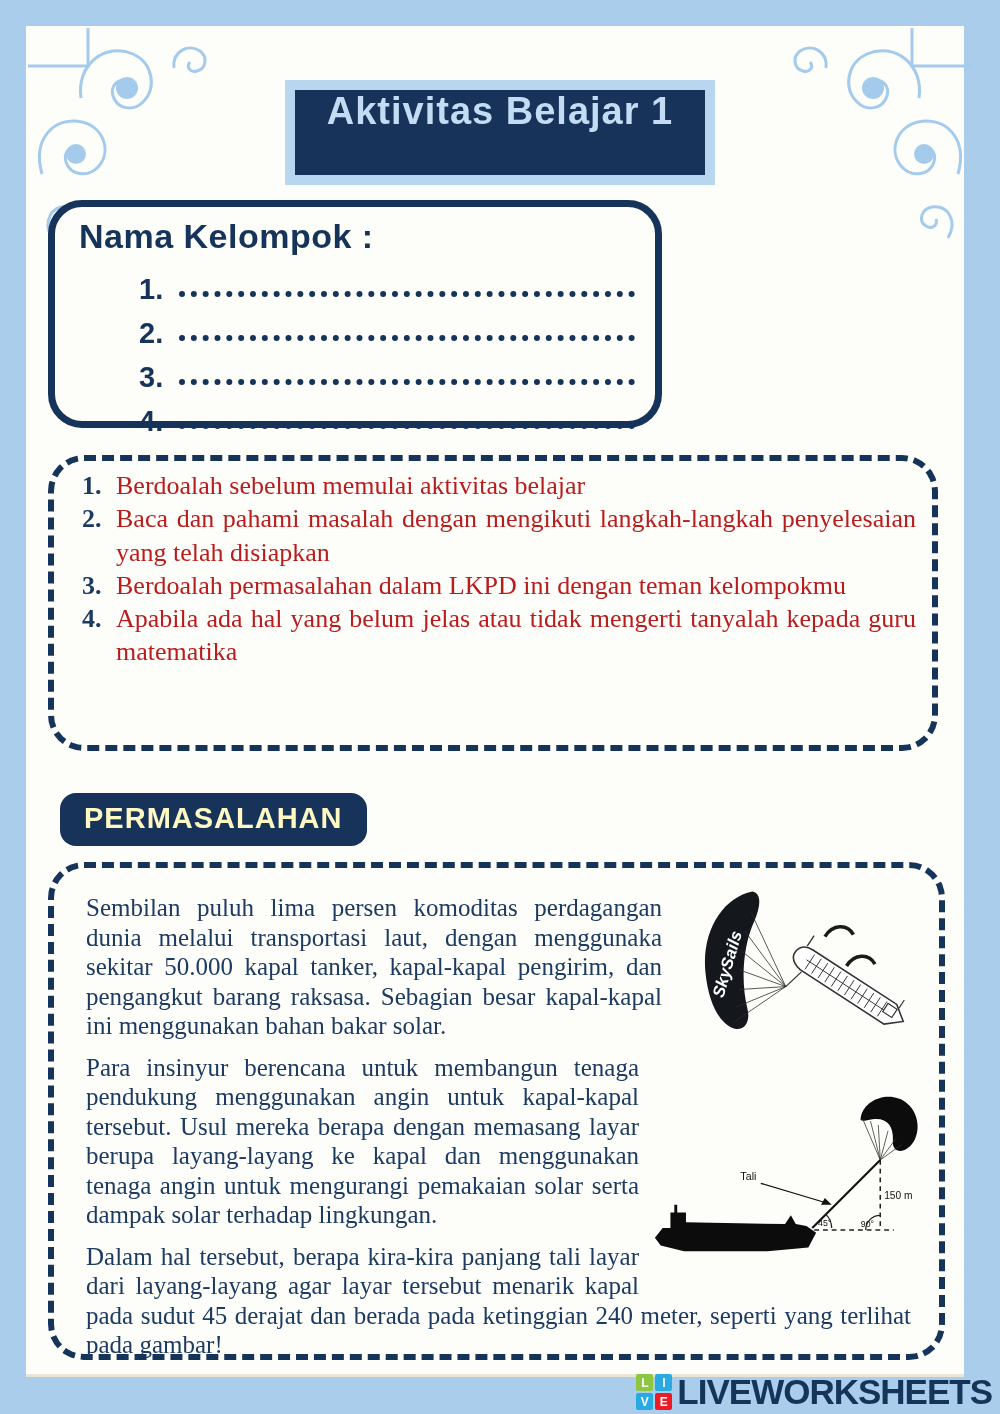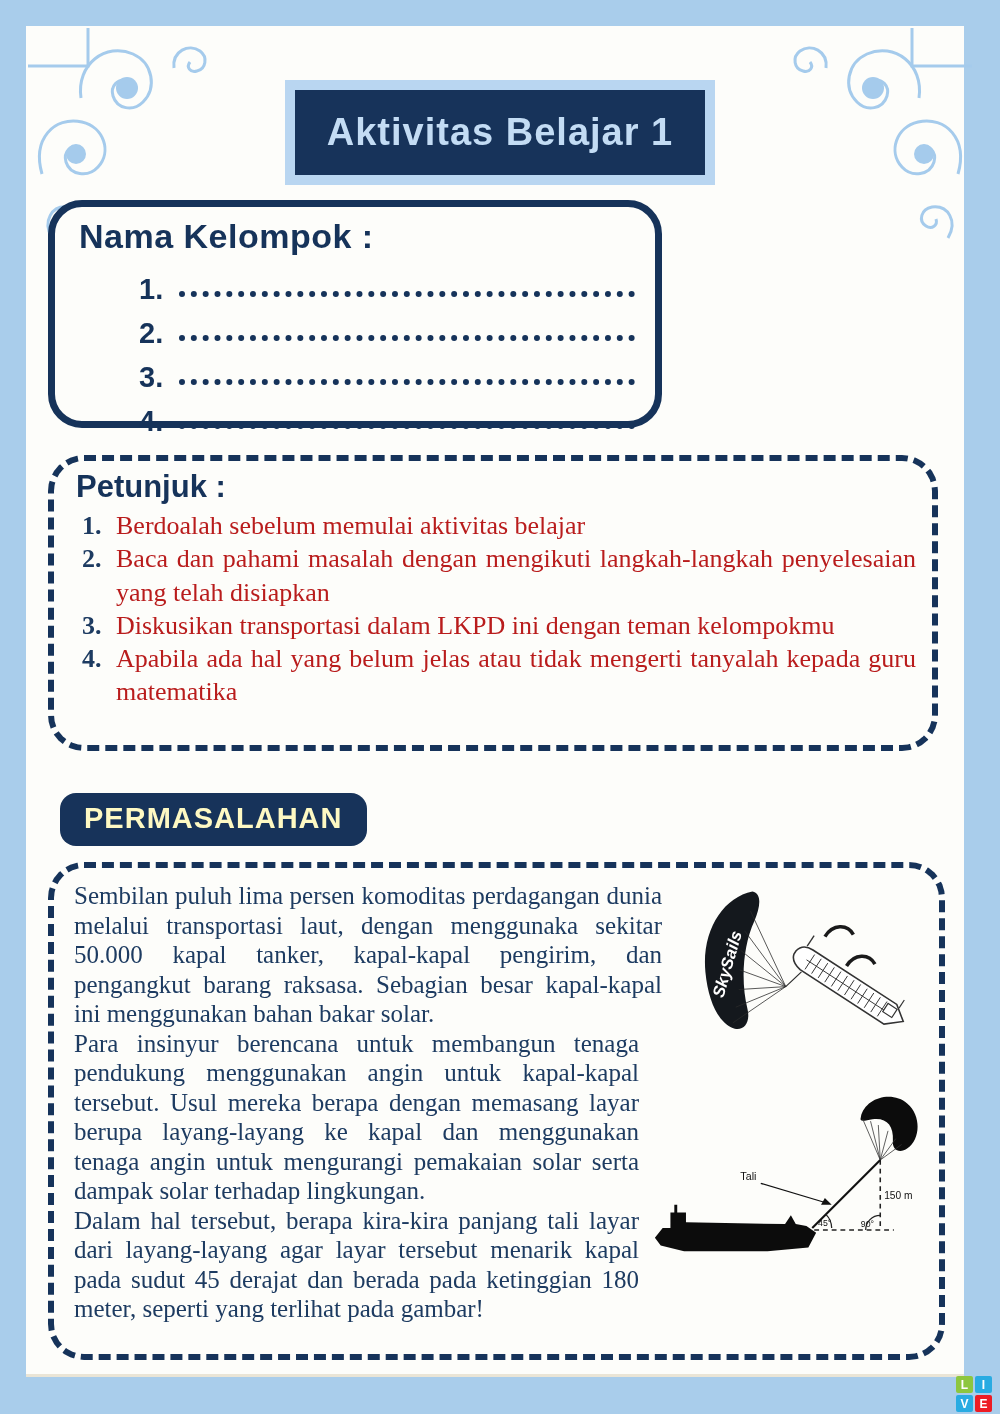--- a/index.html
+++ b/index.html
@@ -7,21 +7,21 @@
           font-family:"Liberation Sans",sans-serif;}
   .sheet{position:absolute;left:26px;top:26px;width:938px;height:1348px;background:#fdfdfa;
          border-bottom:3px solid #eae5d6;}
   
   .corner{position:absolute;top:26px;}
   .corner.left{left:26px;}
   .corner.right{right:26px;transform:scaleX(-1);}
   
   .title-box{position:absolute;left:285px;top:80px;width:430px;height:105px;
              background:#17335a;border:10px solid #b9d6f1;box-sizing:border-box;
-             display:flex;align-items:center;justify-content:center;}
+             display:flex;justify-content:center;}
   .title-box span{color:#c3dcf4;font-size:38px;font-weight:bold;letter-spacing:1px;}
   
   .nama-box{position:absolute;left:48px;top:200px;width:614px;height:228px;box-sizing:border-box;
             border:7px solid #16335a;border-radius:34px;padding:8px 20px 10px 24px;background:#fdfdfa;}
   .nama-box h2{margin:2px 0 6px;font-size:34px;color:#16335a;letter-spacing:.5px;}
   .name-line{display:flex;align-items:flex-end;height:44px;padding-left:60px;}
   .nl-num{font-size:29px;font-weight:bold;color:#16335a;width:40px;flex:0 0 auto;}
   .nl-dots{flex:1;border-bottom:6px dotted #16335a;margin-bottom:9px;height:0;}
   
   .petunjuk-box{position:absolute;left:48px;top:455px;width:890px;height:296px;box-sizing:border-box;
@@ -29,21 +29,21 @@
   .petunjuk-box h2{margin:0 0 4px;font-size:31px;color:#16335a;}
   .pt-item{display:flex;align-items:flex-start;}
   .pt-num{flex:0 0 40px;font:bold 26px/1.28 "Liberation Serif",serif;color:#1d3b61;padding-left:6px;box-sizing:border-box;}
   .pt-text{flex:1;font:26px/1.28 "Liberation Serif",serif;color:#b91c1c;text-align:justify;}
   
   .perma-label{position:absolute;left:60px;top:793px;background:#17335a;border-radius:16px;
                padding:9px 24px 11px;}
   .perma-label span{color:#fef9c3;font-size:29px;font-weight:bold;letter-spacing:1px;}
   .problem-box{position:absolute;left:48px;top:862px;width:897px;height:498px;box-sizing:border-box;
                border:6px dashed #16335a;border-radius:36px;padding:13px 16px 10px 20px;}
-  .problem-box p{margin:0;font:25px/1.18 "Liberation Serif",serif;color:#1d3b61;text-align:justify;}
+  .problem-box p{margin:12px;font:25px/1.18 "Liberation Serif",serif;color:#1d3b61;text-align:justify;}
   .fig{float:right;}
   .fig1{width:245px;height:168px;margin:2px 2px 4px 14px;}
   .fig2{width:272px;height:192px;clear:right;margin:26px 0 4px 12px;}
   .fig svg{width:100%;height:100%;display:block;}
   
   .footer{position:absolute;right:8px;bottom:2px;display:flex;align-items:center;gap:5px;}
   .lw-logo{display:grid;grid-template-columns:17px 17px;grid-template-rows:17px 17px;gap:2px;}
   .lw-sq{display:flex;align-items:center;justify-content:center;color:#fff;font-size:12px;font-weight:bold;border-radius:2px;}
   .lw-l{background:#8dc63f;} .lw-i{background:#29abe2;} .lw-v{background:#29abe2;} .lw-e{background:#ed1c24;}
   .lw-brand{color:#16335a;font-size:35px;font-weight:bold;letter-spacing:-1px;}
@@ -102,36 +102,35 @@
         </div>
 
         <div class="name-line">
           <span class="nl-num">4.</span>
           <span class="nl-dots"></span>
         </div>
       </div>
   </section>
 
   <section class="petunjuk-box">
-    <h2>Petunjuk :</h2>
     <div>
 
         <div class="pt-item">
           <span class="pt-num">1.</span>
           <div class="pt-text">Berdoalah sebelum memulai aktivitas belajar</div>
         </div>
 
         <div class="pt-item">
           <span class="pt-num">2.</span>
           <div class="pt-text">Baca dan pahami masalah dengan mengikuti langkah-langkah penyelesaian yang telah disiapkan</div>
         </div>
 
         <div class="pt-item">
           <span class="pt-num">3.</span>
-          <div class="pt-text">Diskusikan transportasi dalam LKPD ini dengan teman kelompokmu</div>
+          <div class="pt-text">Berdoalah permasalahan dalam LKPD ini dengan teman kelompokmu</div>
         </div>
 
         <div class="pt-item">
           <span class="pt-num">4.</span>
           <div class="pt-text">Apabila ada hal yang belum jelas atau tidak mengerti tanyalah kepada guru matematika</div>
         </div>
       </div>
   </section>
 
   <div class="perma-label">
@@ -214,24 +213,25 @@
         <text x="240" y="120" font-size="10.5" fill="#111">150 m</text>
         <text x="92" y="101" font-size="11" fill="#111">Tali</text>
 
         <line x1="113" y1="104" x2="180" y2="124" stroke="#111" stroke-width="1.3"></line>
         <polygon points="186,126 175,126 179,119" fill="#111"></polygon>
       </svg>
     </span>
 
     <p>Sembilan puluh lima persen komoditas perdagangan dunia melalui transportasi laut, dengan menggunaka sekitar 50.000 kapal tanker, kapal-kapal pengirim, dan pengangkut barang raksasa. Sebagian besar kapal-kapal ini menggunakan bahan bakar solar.</p>
     <p>Para insinyur berencana untuk membangun tenaga pendukung menggunakan angin untuk kapal-kapal tersebut. Usul mereka berapa dengan memasang layar berupa layang-layang ke kapal dan menggunakan tenaga angin untuk mengurangi pemakaian solar serta dampak solar terhadap lingkungan.</p>
-    <p>Dalam hal tersebut, berapa kira-kira panjang tali layar dari layang-layang agar layar tersebut menarik kapal pada sudut 45 derajat dan berada pada ketinggian 180 meter, seperti yang terlihat pada gambar!</p>
+    <p>Dalam hal tersebut, berapa kira-kira panjang tali layar dari layang-layang agar layar tersebut menarik kapal pada sudut 45 derajat dan berada pada ketinggian 240 meter, seperti yang terlihat pada gambar!</p>
   </section>
 
   <div class="footer">
     <span class="lw-logo">
       <span class="lw-sq lw-l">L</span>
       <span class="lw-sq lw-i">I</span>
       <span class="lw-sq lw-v">V</span>
       <span class="lw-sq lw-e">E</span>
     </span>
+    <span class="lw-brand">LIVEWORKSHEETS</span>
   </div>
 </div>
 
 </body></html>

